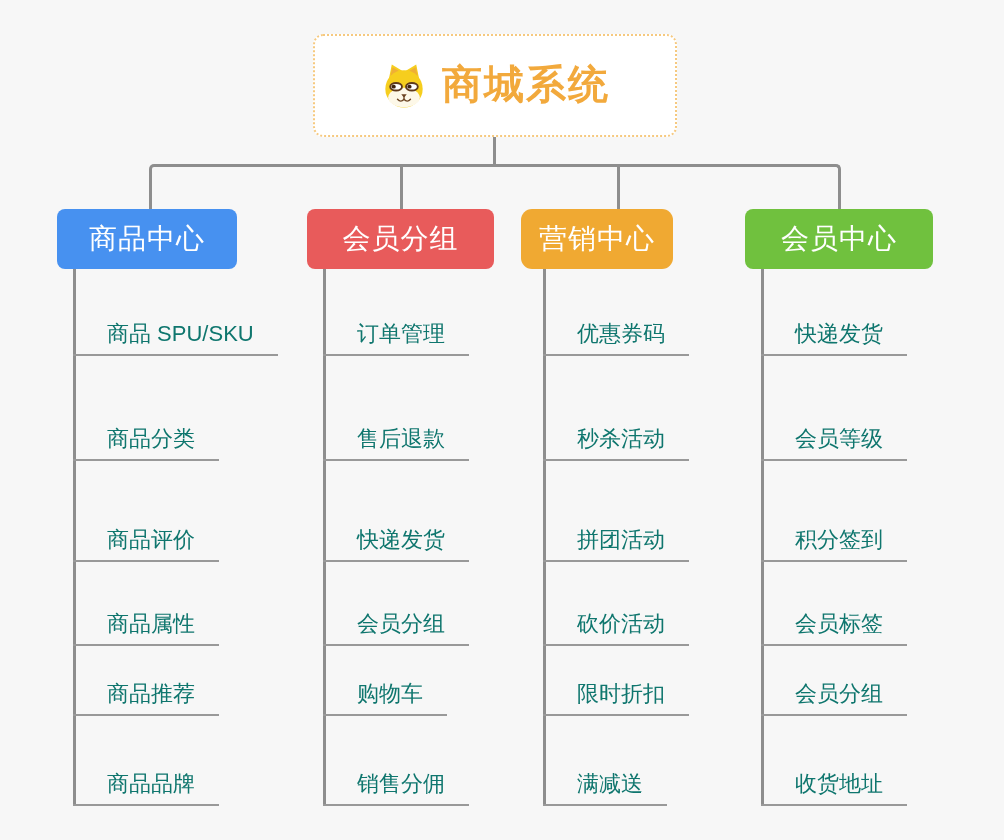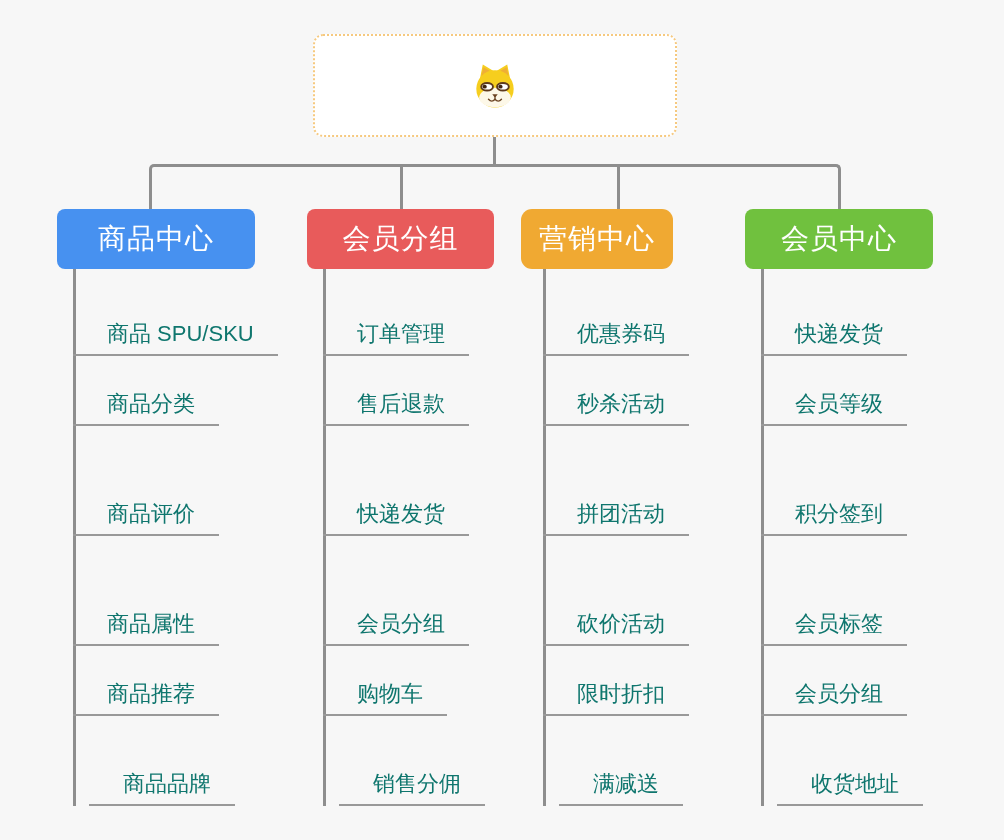--- a/index.html
+++ b/index.html
@@ -83,25 +83,25 @@
     position: absolute;
     box-sizing: border-box;
     font-size: 22px;
     color: #0f766e;
     line-height: 32px;
     padding: 0 24px 4px 34px;
     border-bottom: 2px solid #999999;
     white-space: nowrap;
   }
   .r0 { top: 318px; }
-  .r1 { top: 388px; }
-  .r2 { top: 498px; }
+  .r1 { top: 423px; }
+  .r2 { top: 524px; }
   .r3 { top: 608px; }
   .r4 { top: 678px; }
-  .r5 { top: 768px; margin-left: 16px; }
+  .r5 { top: 768px; }
 </style>
 </head>
 <body>
 
 <div id="canvas" style="background-color: rgb(247, 247, 247);">
 
   <div class="root-node" style="border-color: rgb(246, 201, 127);">
     <span class="dog-icon">
       <svg width="48" height="46" viewBox="0 0 64 64">
         <polygon points="11,22 15,2 30,11" fill="#F6CE1E"></polygon>
@@ -112,29 +112,30 @@
         <ellipse cx="32" cy="48" rx="22" ry="13.5" fill="#FDF8E8"></ellipse>
         <ellipse cx="21" cy="33" rx="8.2" ry="5.2" fill="#FFFFFF" stroke="#5E3A1C" stroke-width="2.6"></ellipse>
         <ellipse cx="17.6" cy="33" rx="3" ry="2.6" fill="#3E2410"></ellipse>
         <ellipse cx="43" cy="33" rx="8.2" ry="5.2" fill="#FFFFFF" stroke="#5E3A1C" stroke-width="2.6"></ellipse>
         <ellipse cx="39.6" cy="33" rx="3" ry="2.6" fill="#3E2410"></ellipse>
         <path d="M28.2,43.5 h7.6 l-2.7,3.6 a1.6,1.6 0 0 1 -2.2,0 Z" fill="#6B4423"></path>
         <path d="M32,46.5 v3.5" stroke="#6B4423" stroke-width="1.8" fill="none" stroke-linecap="round"></path>
         <path d="M23,50.5 q4.5,5 9,0 q4.5,5 9,0" stroke="#6B4423" stroke-width="2" fill="none" stroke-linecap="round"></path>
       </svg>
     </span>
+    <span class="root-title" style="color: rgb(242, 169, 60);">商城系统</span>
   </div>
 
   <div class="stem" style="background-color: rgb(142, 142, 142);"></div>
   <div class="frame" style="border-color: rgb(142, 142, 142);"></div>
   <div class="drop" style="left: 400px; background-color: rgb(142, 142, 142);"></div>
   <div class="drop" style="left: 617px; background-color: rgb(142, 142, 142);"></div>
 
   <section>
-    <div class="branch-header" style="left: 57px; width: 198px; background-color: rgb(71, 145, 240);">商品中心</div>
+    <div class="branch-header" style="left: 57px; width: 180px; background-color: rgb(71, 145, 240);">商品中心</div>
     <div class="trunk" style="left: 73px; background-color: rgb(142, 142, 142);"></div>
     <div class="leaf r0" style="left:73px">商品 SPU/SKU</div>
     <div class="leaf r1" style="left:73px">商品分类</div>
     <div class="leaf r2" style="left:73px">商品评价</div>
     <div class="leaf r3" style="left:73px">商品属性</div>
     <div class="leaf r4" style="left:73px">商品推荐</div>
     <div class="leaf r5" style="left:73px">商品品牌</div>
   </section>
 
   <section>

